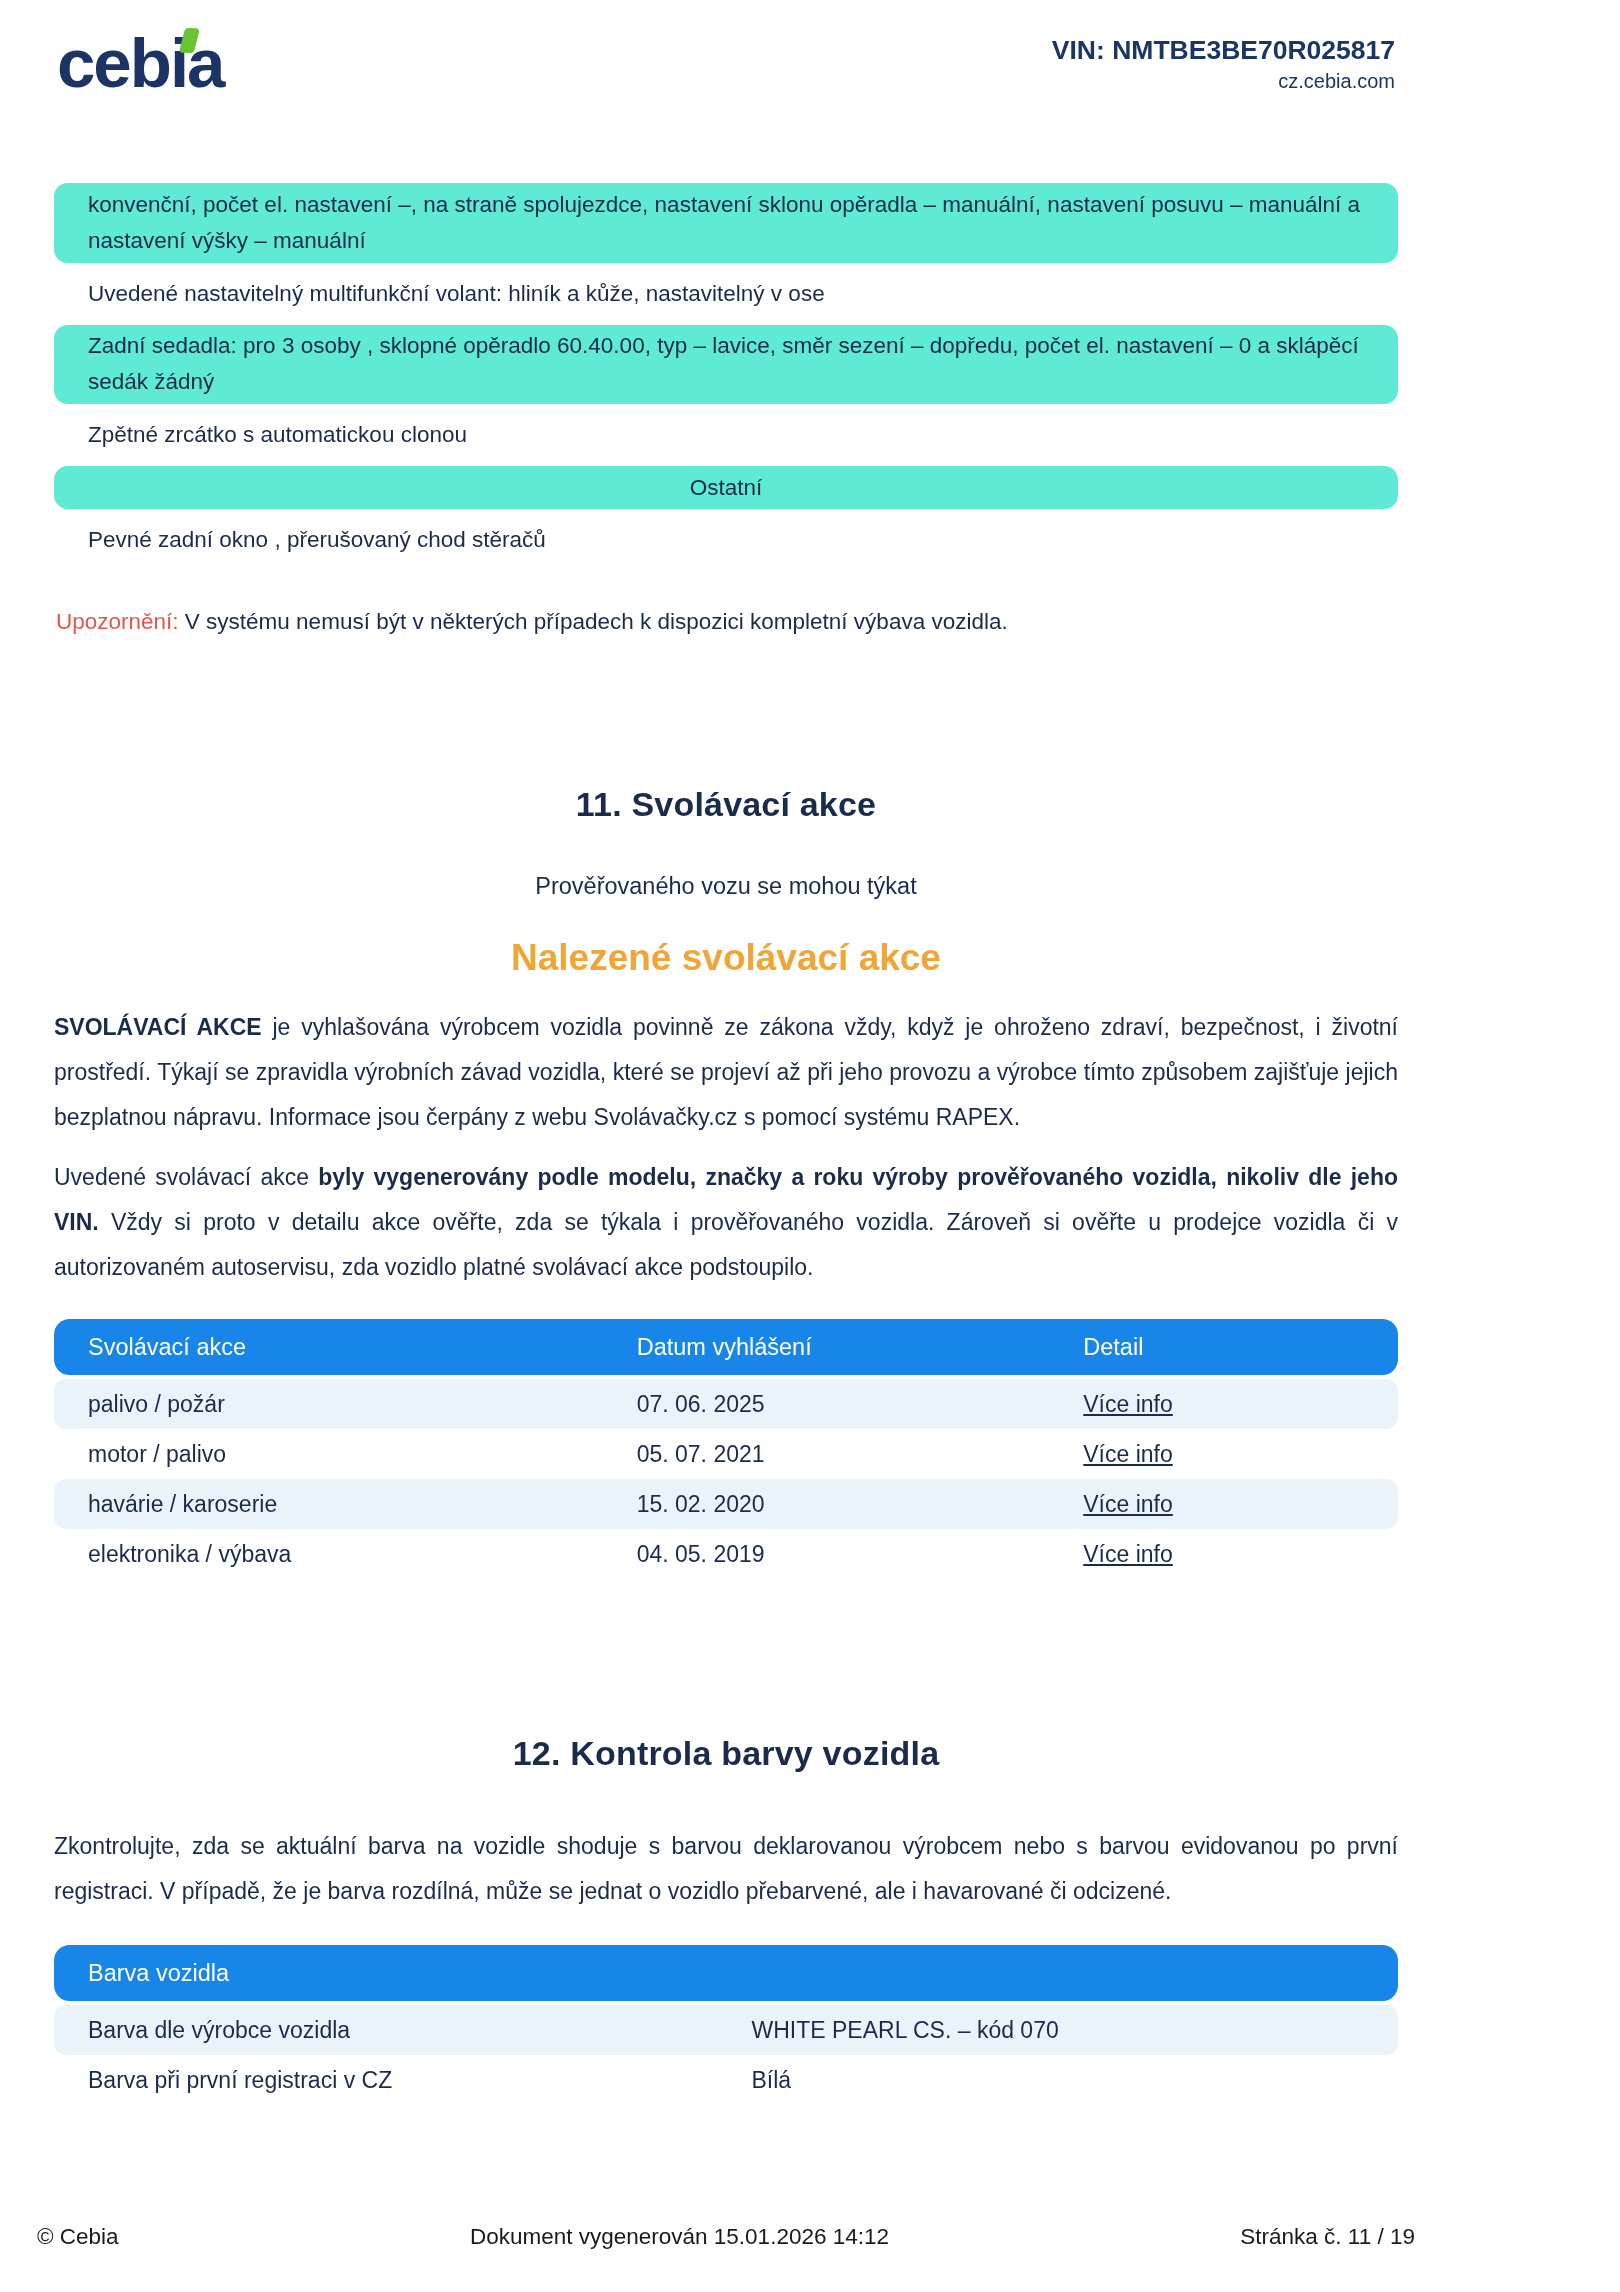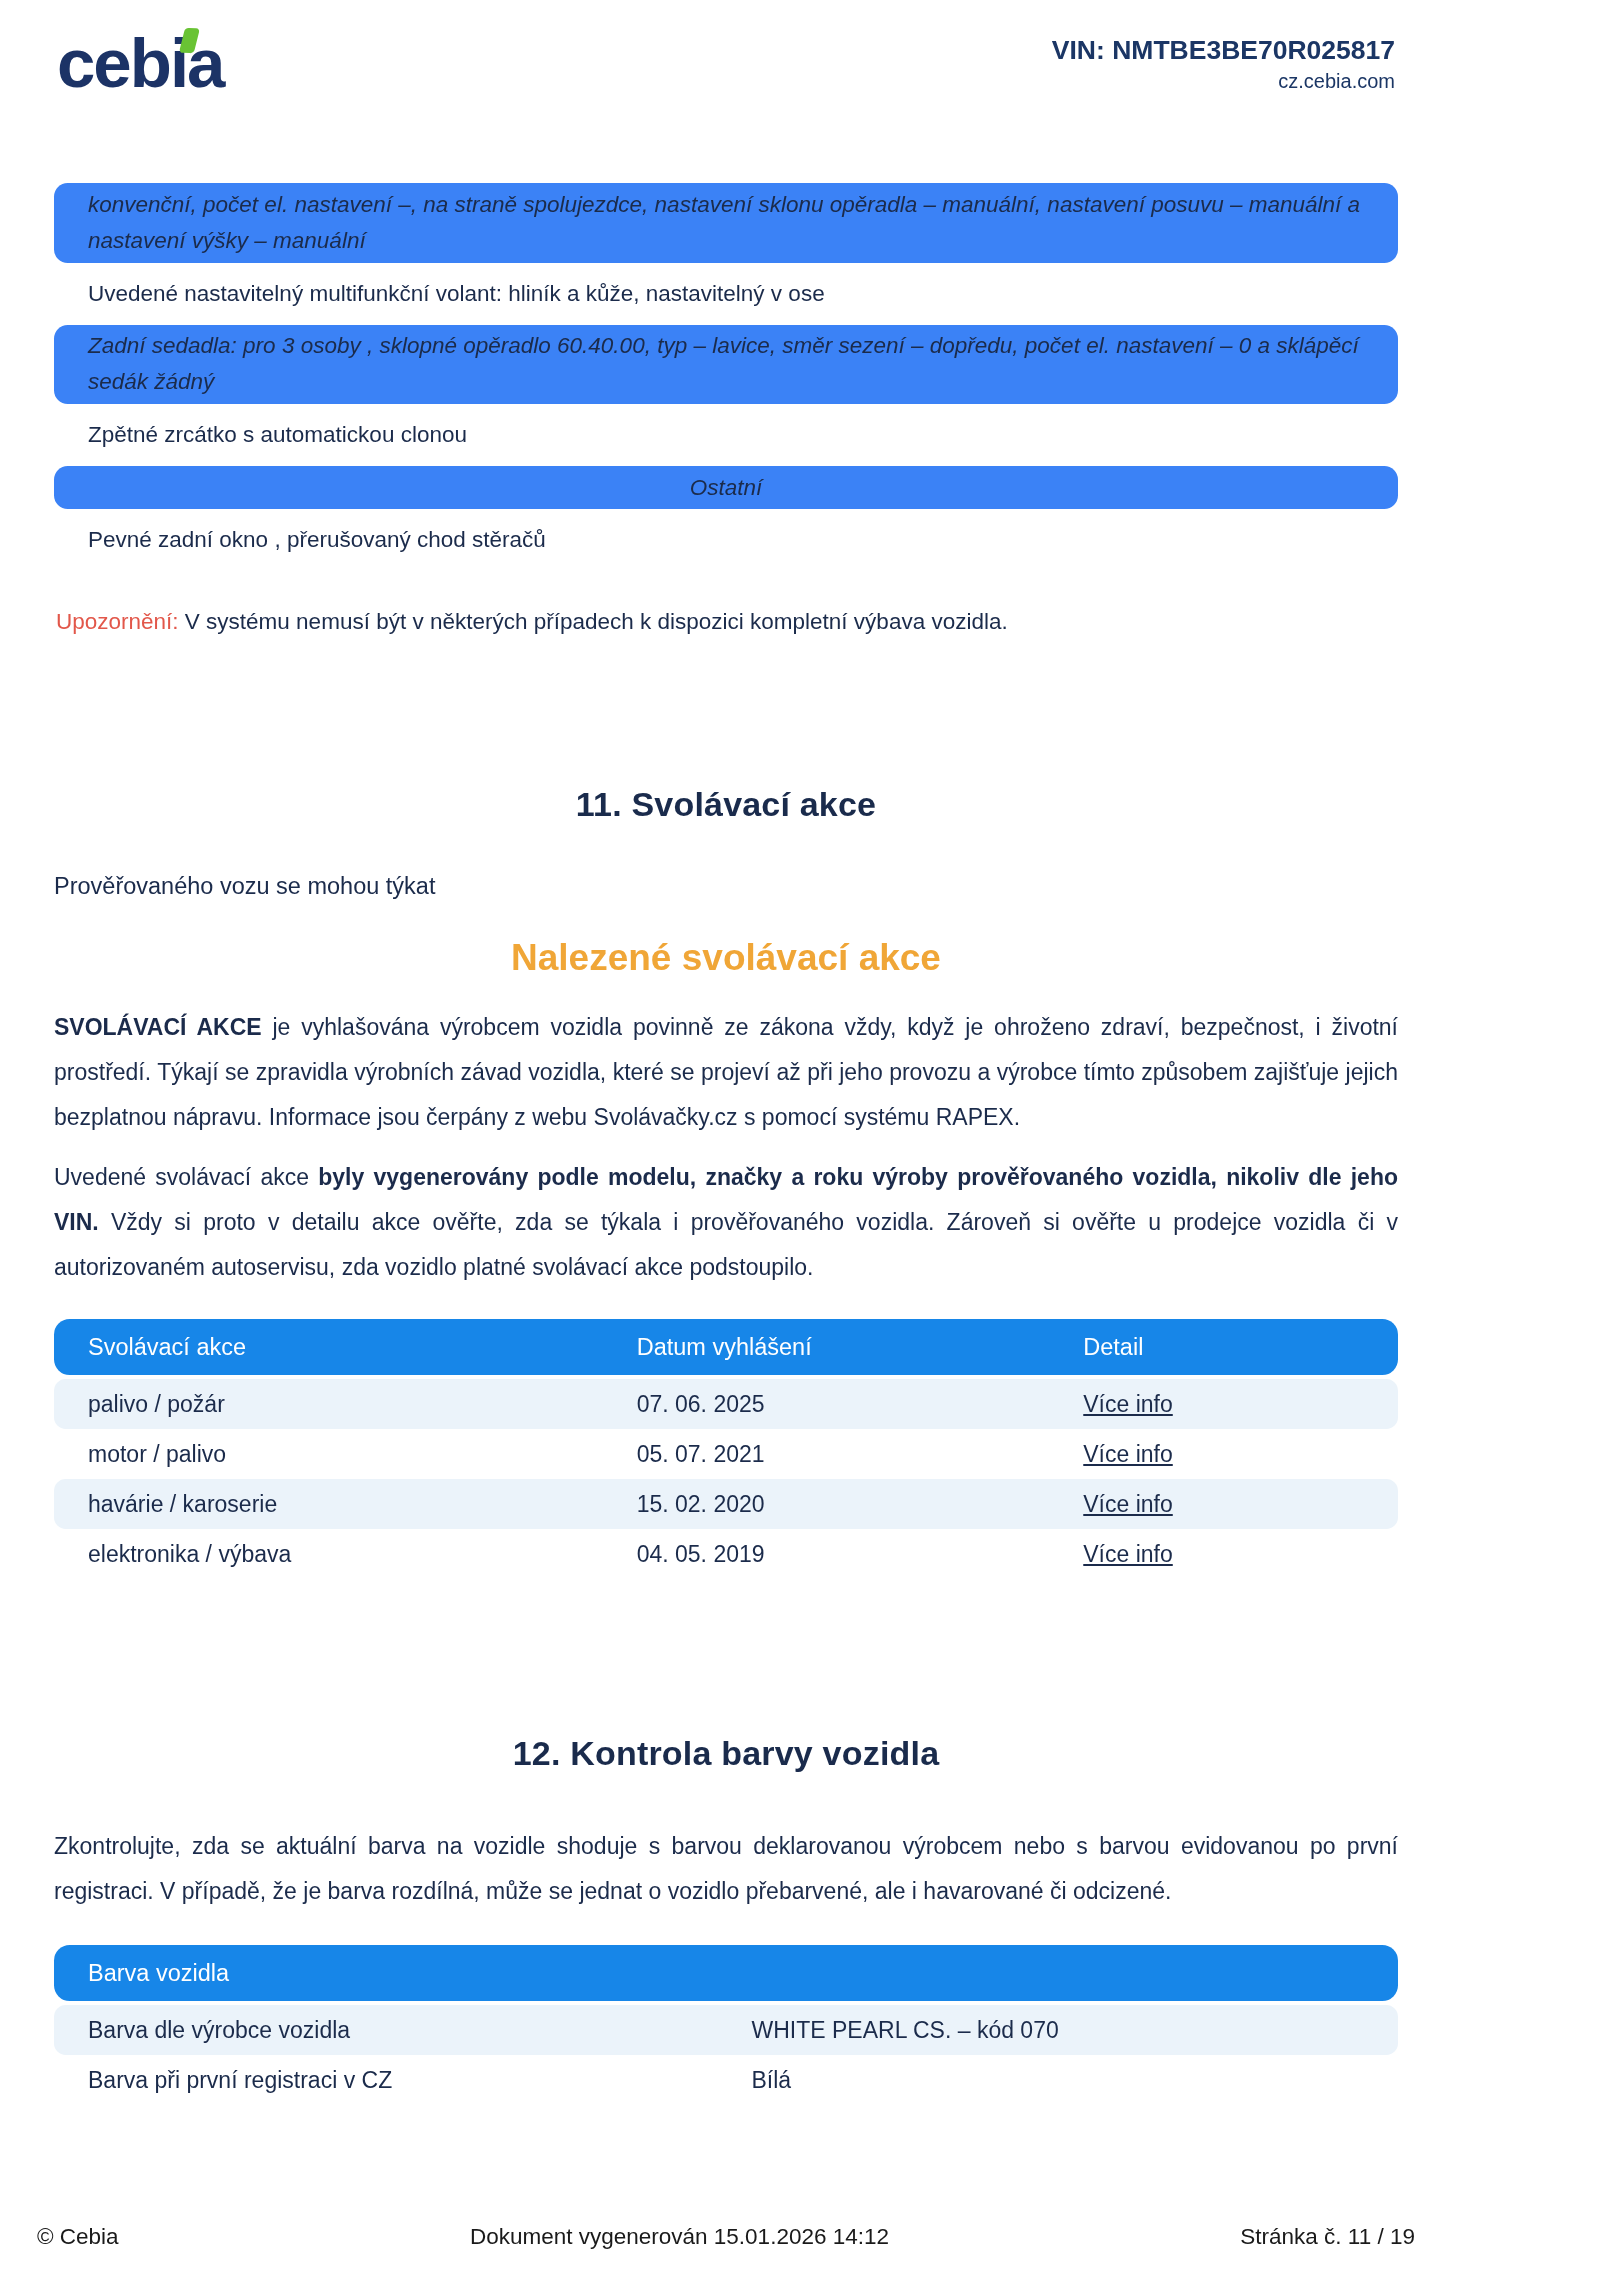--- a/index.html
+++ b/index.html
@@ -24,33 +24,33 @@
   .vin  { font-size:26.5px; font-weight:bold; color:#1b3665; }
   .site { font-size:20px; color:#1b3665; margin-top:3.9px; }
 
   
   .equipment { margin:82px 54px 0 54px; }
   .row {
     font-size:22.5px; line-height:36px;
     padding:3.9px 34px; margin-bottom:8.8px;
     border-radius:13.7px;
   }
-  .row.shaded { background:#3b82f6;font-style:italic; }
+  .row.shaded { background:#5eead4; }
   .row.center { text-align:center; }
   .warning { margin:43px 0 0 2px; font-size:22.5px; line-height:33px; }
   .warn-label { color:#e2574a; }
 
   
   .sec11, .sec12 { margin:0 54px; }
   h1.sec-title {
     margin:147px 0 0 0; text-align:center;
     font-size:34px; font-weight:600; color:#1a2b4c; letter-spacing:0.2px;
   }
   .sec12 h1.sec-title { margin-top:155px; }
-  .subtitle { margin:49px 0 0 0; font-size:23.5px; }
+  .subtitle { margin:49px 0 0 0; text-align:center; font-size:23.5px; }
   h2.orange {
     margin:37px 0 0 0; text-align:center;
     font-size:37px; font-weight:600; color:#f0a637;
   }
   .para {
     margin:25.5px 0 0 0;
     font-size:23px; line-height:45px;
     text-align:justify;
   }
   .para + .para { margin-top:15.7px; }

